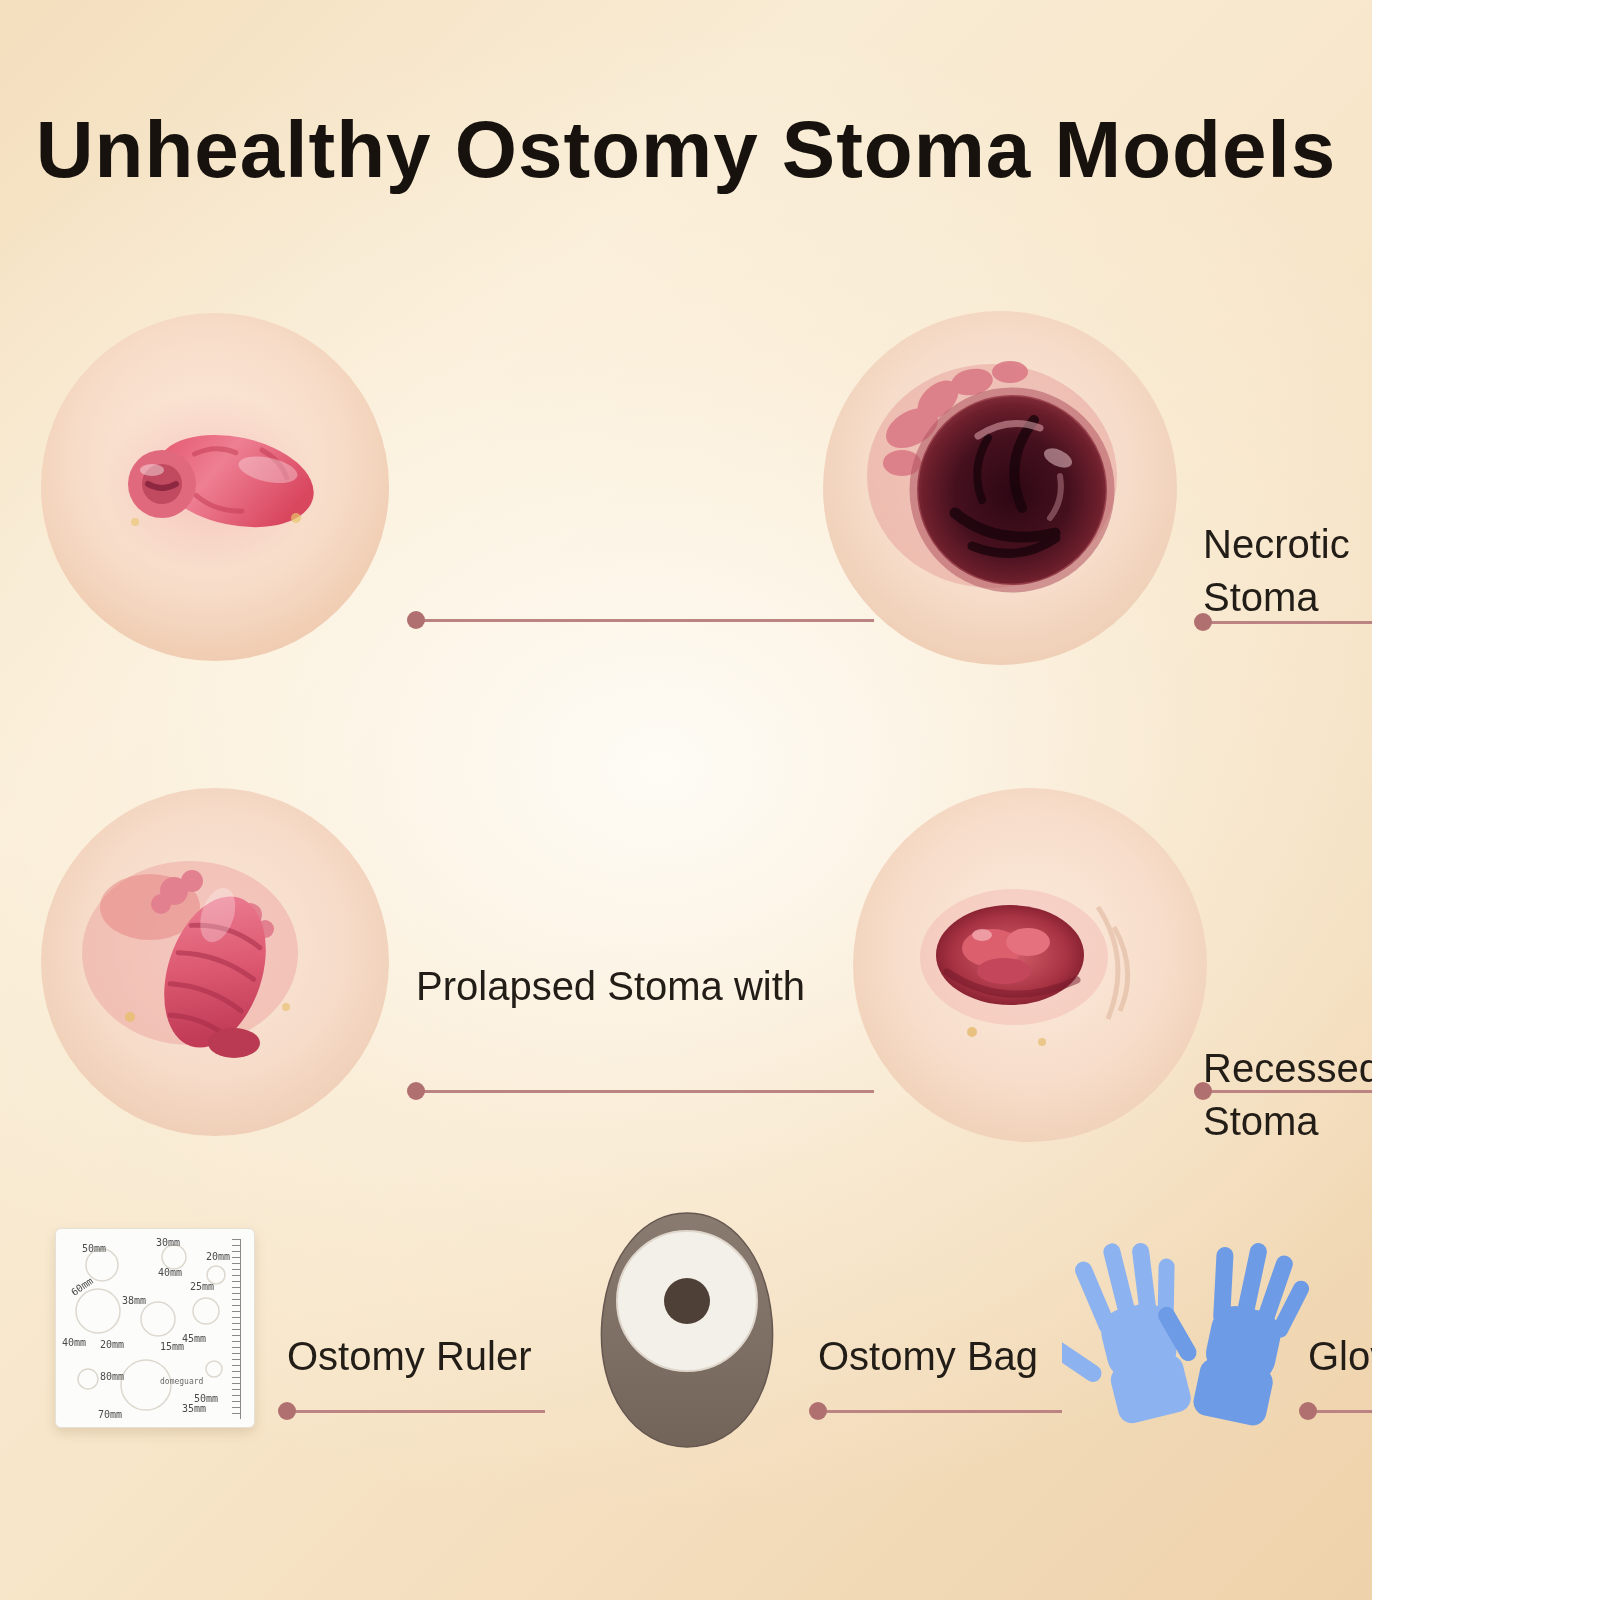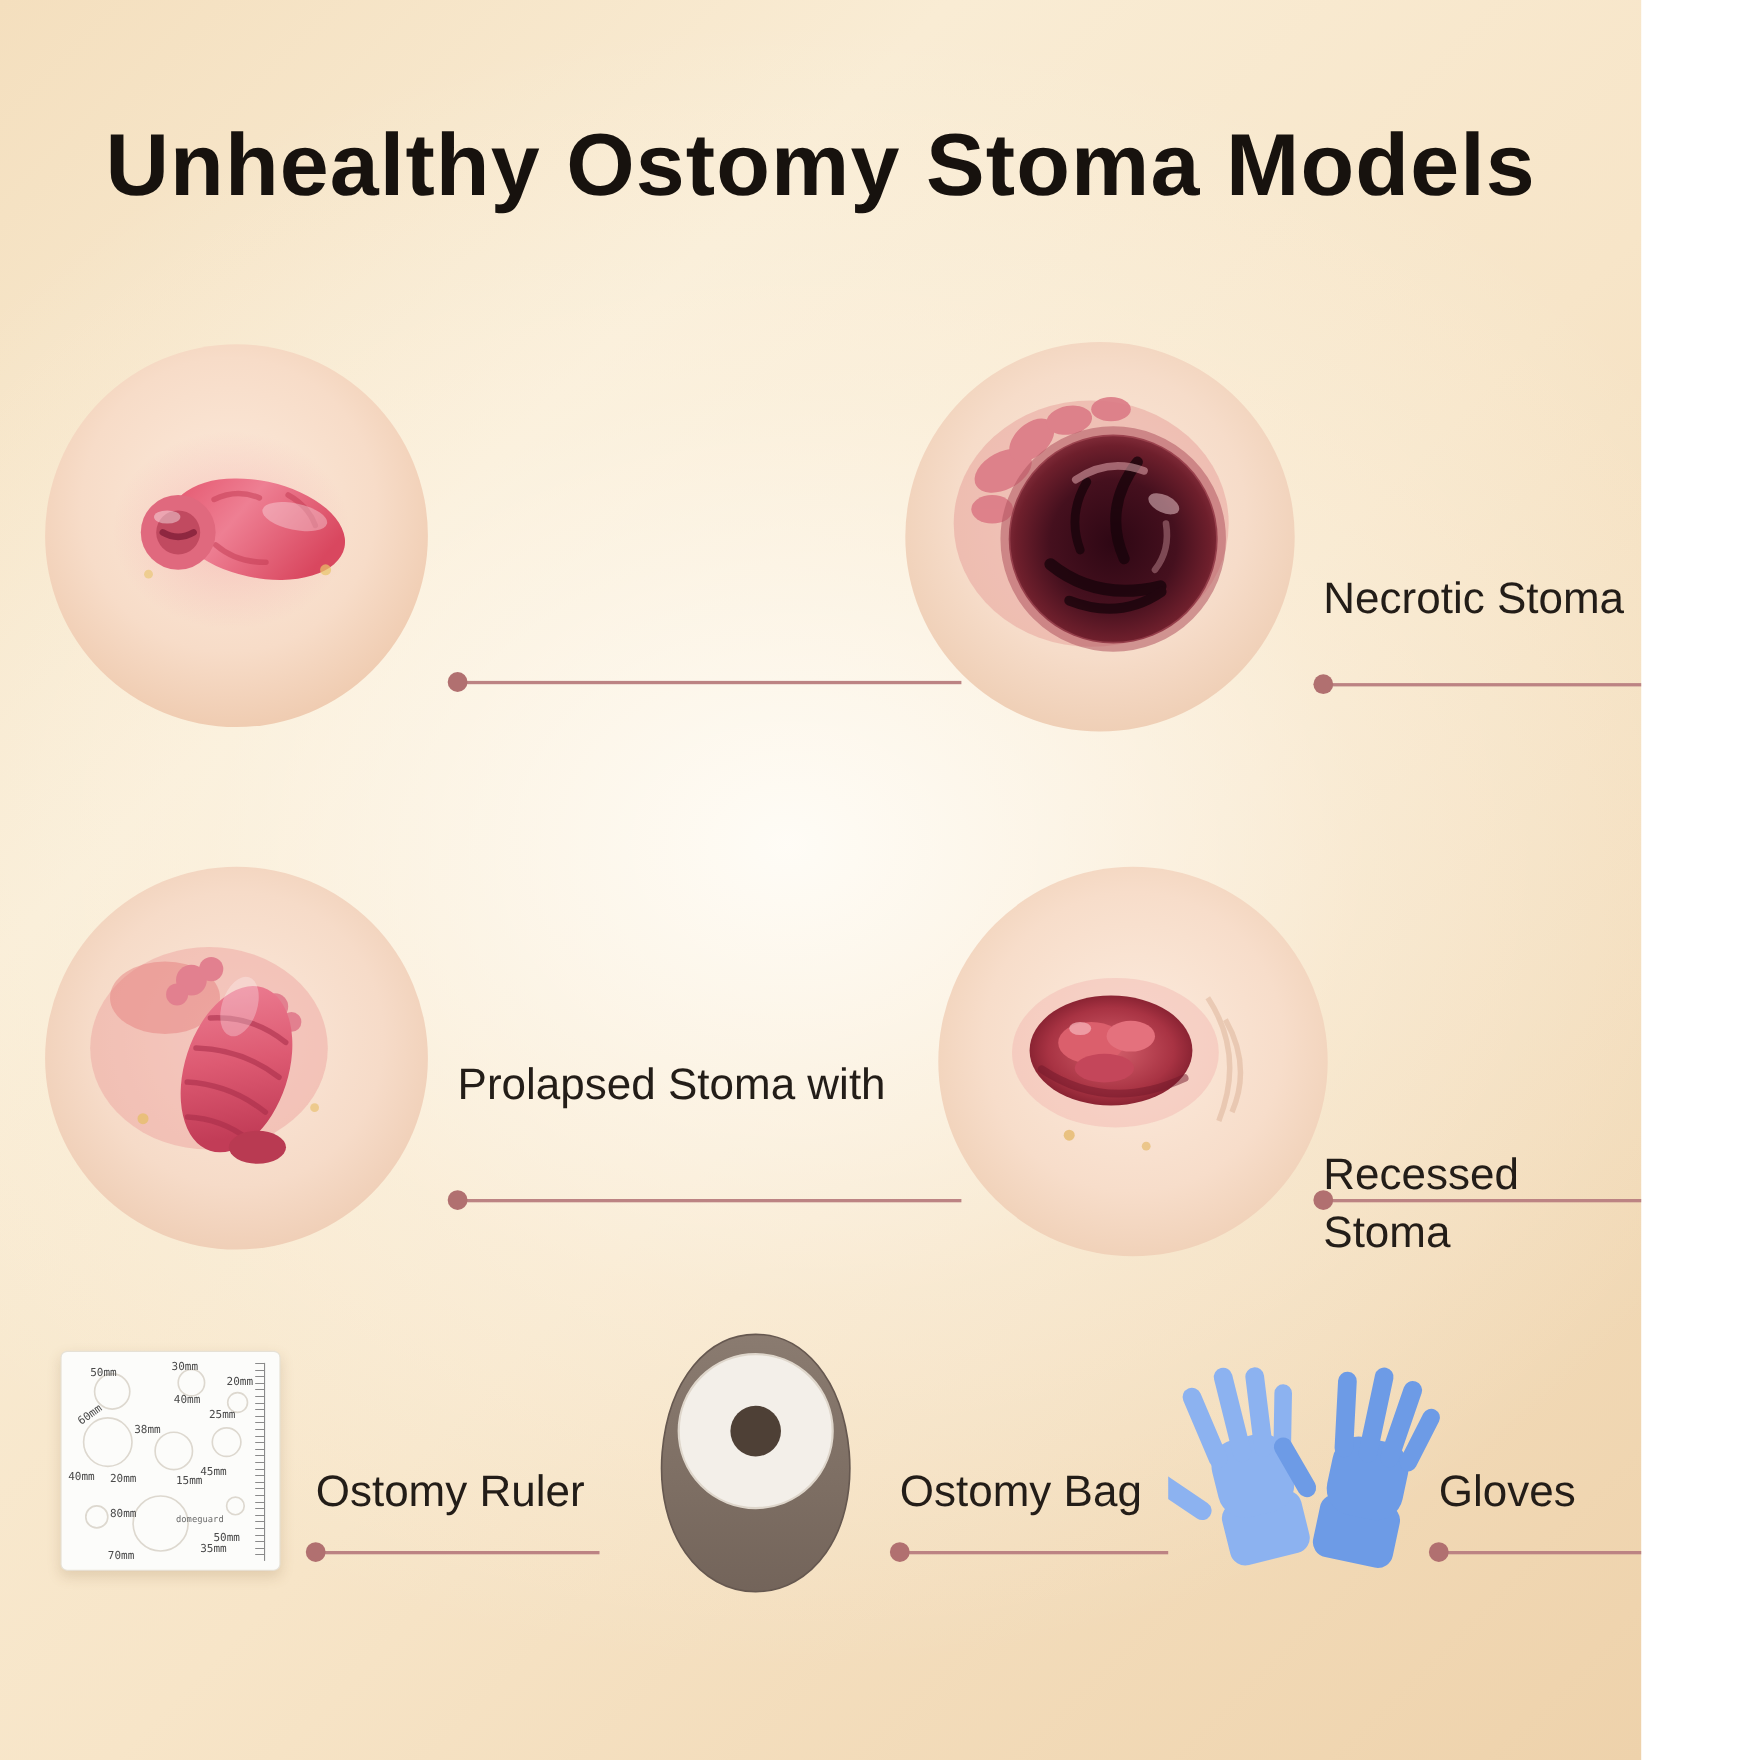--- a/index.html
+++ b/index.html
@@ -1,20 +1,20 @@
 <!DOCTYPE html>
 <html><head>
 <meta charset="utf-8">
 <style>
   * { margin:0; padding:0; box-sizing:border-box; }
   html,body { width:1600px; height:1600px; }
   body { font-family:"Liberation Sans", sans-serif; }
 
   .stage {
-    position:relative; width:1492px; height:1600px; overflow:hidden;
+    position:relative; width:1372px; height:1600px; overflow:hidden;
     background:
       radial-gradient(ellipse 950px 750px at 48% 48%, rgba(255,253,248,0.95) 0%, rgba(255,250,240,0.35) 55%, rgba(255,250,240,0) 100%),
       linear-gradient(135deg, #f4dfbe 0%, #f9ecd4 28%, #f7e5c8 55%, #eed2ab 100%);
   }
 
   .title {
     position:absolute; top:104px; left:0; width:100%;
     text-align:center; font-size:80px; font-weight:bold;
     color:#17120e; letter-spacing:1px;
   }

